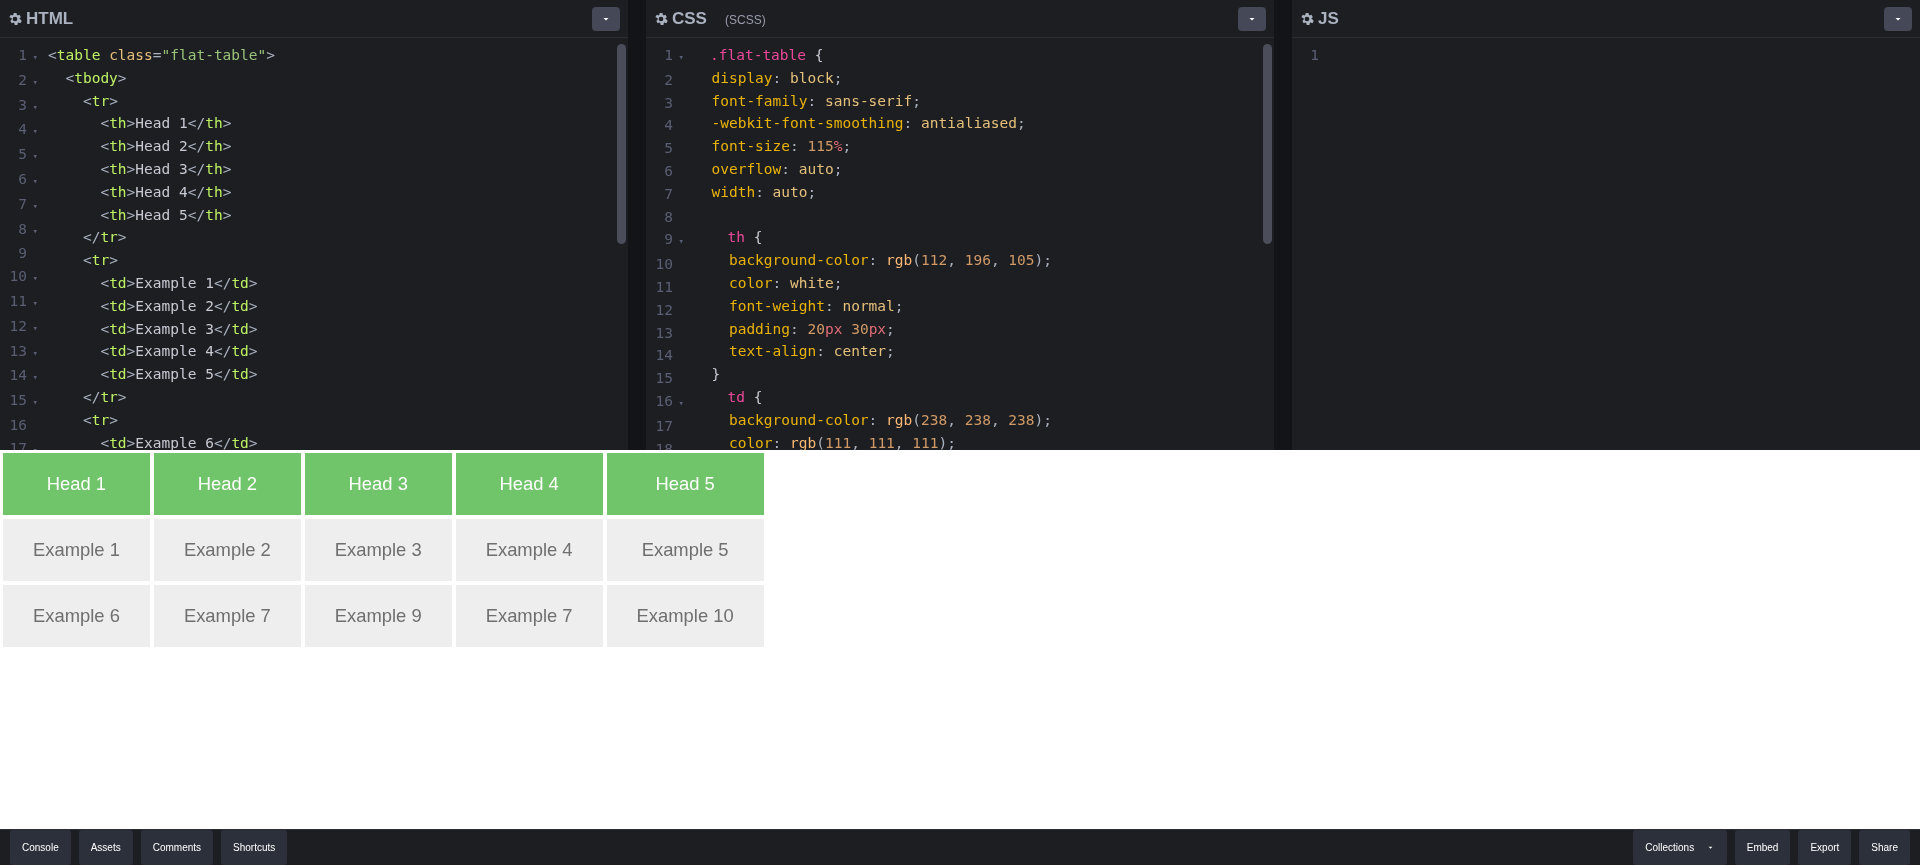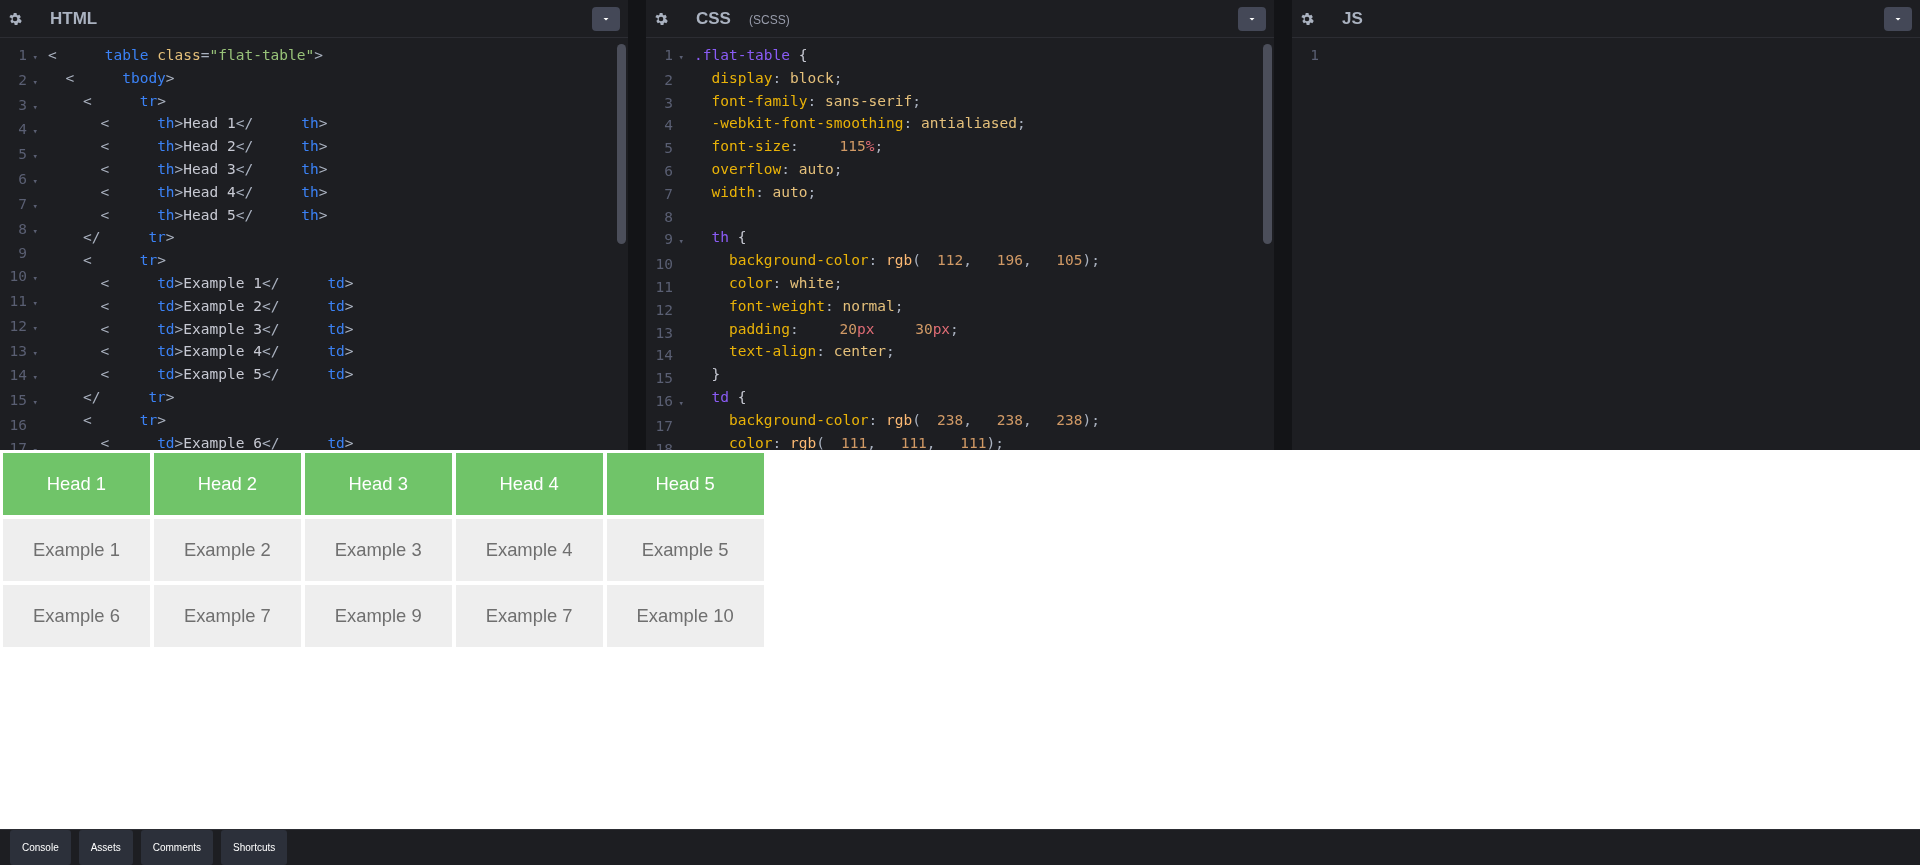--- a/index.html
+++ b/index.html
@@ -26,21 +26,21 @@
   flex-direction: column;
   min-width: 0;
 }
 .panel-header {
   height: 38px;
   background: #1d1e22;
   border-bottom: 1px solid #2c2d33;
   display: flex;
   align-items: center;
   padding: 0 8px 0 8px;
-  gap: 28px;
+  gap: 4px;
 }
 .gear {
   width: 14px;
   height: 14px;
   fill: #aab2c0;
   flex-shrink: 0;
   cursor: pointer;
 }
 .panel-title {
   color: #aab2c0;
@@ -95,29 +95,29 @@
 }
 .code-lines {
   flex: 1;
   font-family: "Consolas", "Monaco", monospace;
   font-size: 14.5px;
   line-height: 22.8px;
   white-space: pre;
   color: #c7c9d3;
   overflow: hidden;
 }
-.tag { color: #3b82f6; margin-left: 48px; }
+.tag { color: #bef264; }
 .attr-name { color: #e5c07b; }
 .attr-val { color: #98c379; }
 .punct { color: #aab2c0; }
 .prop { color: #eab308; }
 .val-keyword { color: #e5c07b; margin-top: 19px; }
-.num { color: #d19a66; margin-left: 16px; }
+.num { color: #d19a66; }
 .unit { color: #e06c75; }
-.selector { color: #8b5cf6; }
+.selector { color: #ec4899; margin-left: 16px; }
 .brace { color: #c7c9d3; }
 .funcname { color: #fdba74; }
 .scrollbar-v {
   position: absolute;
   right: 2px;
   top: 6px;
   width: 9px;
   height: 200px;
   background: #4b4e5a;
   border-radius: 5px;
@@ -311,13 +311,21 @@
 </div>
 
 <div class="footer-bar">
   <div id="footer-left" style="display:flex;gap:8px">
       <div class="footer-btn">Console</div>
       <div class="footer-btn">Assets</div>
       <div class="footer-btn">Comments</div>
       <div class="footer-btn">Shortcuts</div>
     </div>
   <div class="footer-flex"></div>
+  <div id="footer-right" style="display:flex;gap:8px">
+      <div class="footer-btn">Collections &nbsp;<svg viewBox="0 0 24 24">
+          <path d="M7 10l5 5 5-5z"></path>
+        </svg></div>
+      <div class="footer-btn">Embed</div>
+      <div class="footer-btn">Export</div>
+      <div class="footer-btn">Share</div>
+    </div>
 </div>
 
 </body></html>

